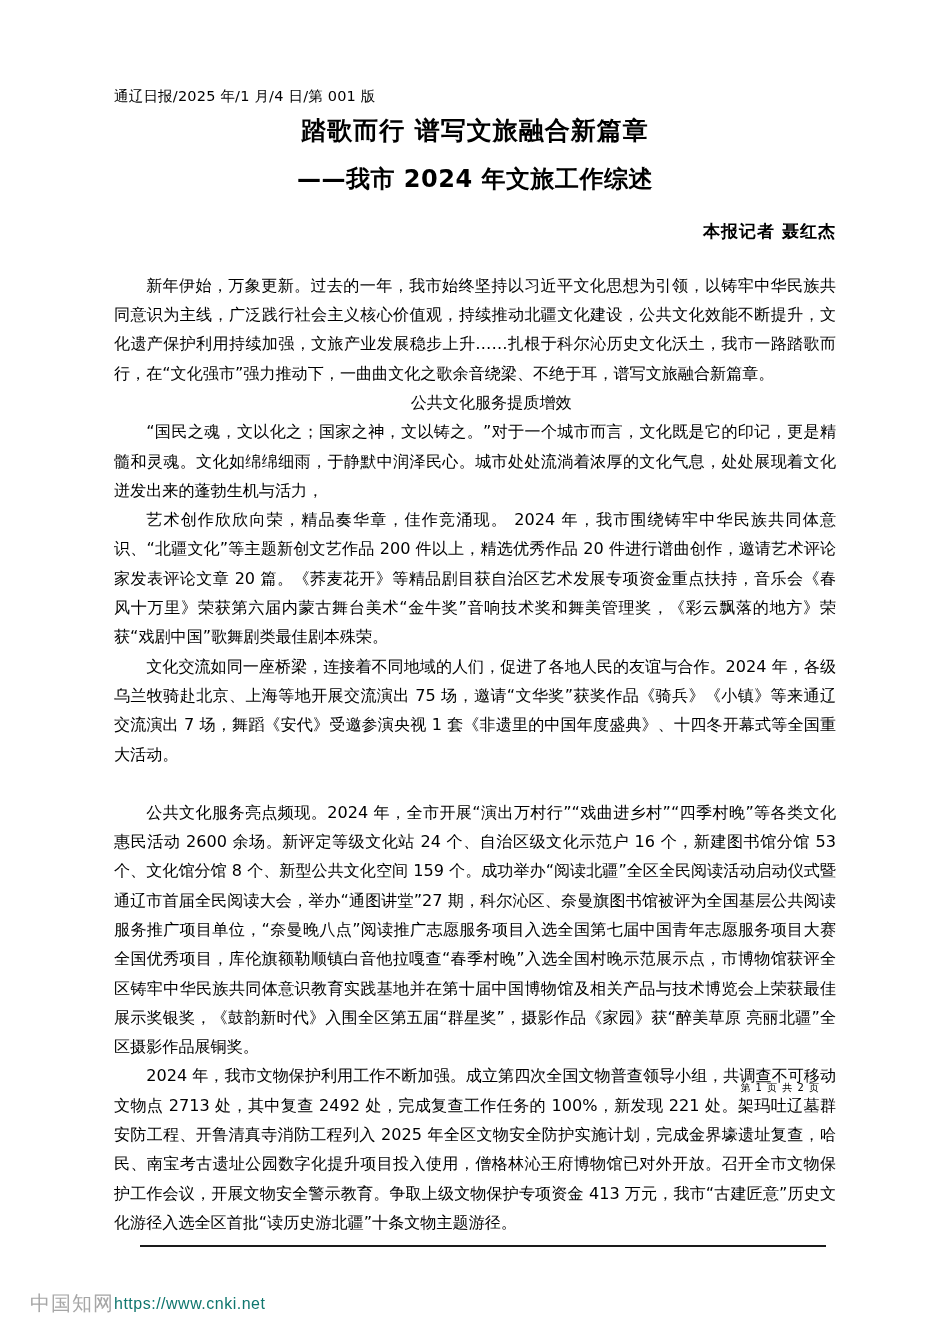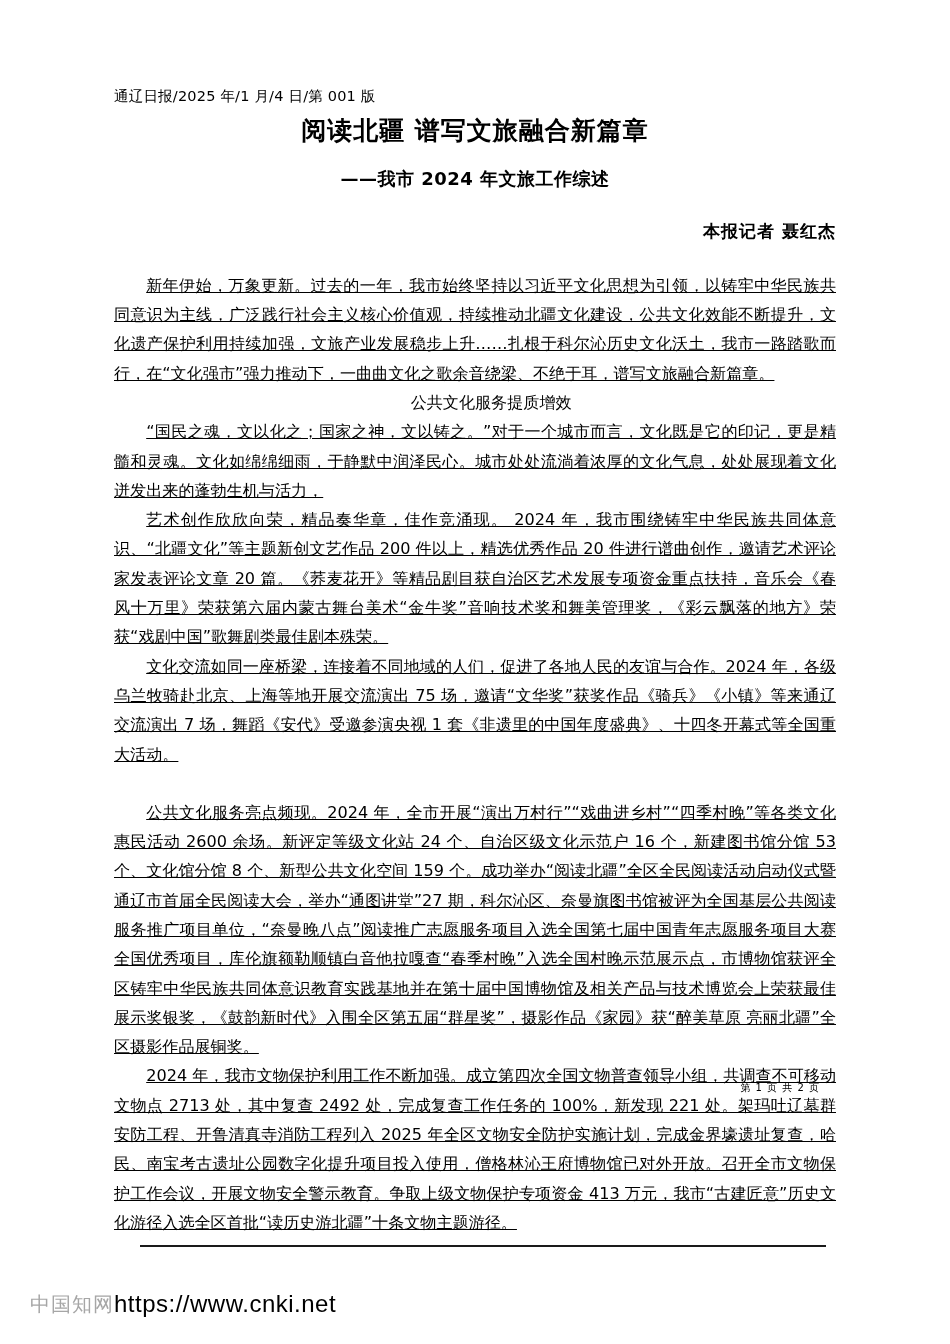--- a/index.html
+++ b/index.html
@@ -35,21 +35,21 @@
   .headline {
     margin-top: 8px;
     text-align: center;
     font-size: 25px;
     font-weight: bold;
     letter-spacing: 1px;
     line-height: 34px;
   }
   .subheadline {
     text-align: center;
-    font-size: 18px;
+    font-size: 24px;
     font-weight: bold;
     letter-spacing: 0.5px;
     line-height: 28px;
     margin-top: 2px;
   }
   .byline {
     text-align: right;
     font-size: 17px;
     font-weight: bold;
     letter-spacing: 1px;
@@ -61,21 +61,20 @@
   }
   p.para {
     margin: 0;
     font-size: 16.1px;
     line-height: 29.3px;
     text-align: justify;
     text-justify: inter-ideograph;
     text-indent: 2em;
     letter-spacing: 0px;
     word-break: break-all;
-    text-decoration: underline;
   }
   p.sect {
     margin: 0;
     font-size: 16.1px;
     line-height: 29.3px;
     text-indent: 2em;
     letter-spacing: 0px;
     text-align: center;
   }
   .gap {
@@ -105,36 +104,36 @@
     display: flex;
     align-items: center;
   }
   .wm-logo {
     font-size: 20px;
     letter-spacing: 1px;
     color: #a6a6a6;
     font-family: "DejaVu Sans", "Liberation Sans", sans-serif;
   }
   .wm-url {
-    font-size: 24px;
-    color: #000000;
+    font-size: 16px;
+    color: #0f766e;
     letter-spacing: 0.5px;
     font-family: "Liberation Sans", sans-serif;
   }
 </style>
 </head>
 <body>
 
 <div class="page">
 
   <div class="content">
 
     <div class="source-line">通辽日报/2025 年/1 月/4 日/第 001 版</div>
 
-    <h1 class="headline">阅读北疆  谱写文旅融合新篇章</h1>
+    <h1 class="headline">踏歌而行  谱写文旅融合新篇章</h1>
 
     <h2 class="subheadline">——我市 2024 年文旅工作综述</h2>
 
     <div class="byline">本报记者  聂红杰</div>
 
     <div class="body-block" id="body-block">
         <p class="para">新年伊始，万象更新。过去的一年，我市始终坚持以习近平文化思想为引领，以铸牢中华民族共同意识为主线，广泛践行社会主义核心价值观，持续推动北疆文化建设，公共文化效能不断提升，文化遗产保护利用持续加强，文旅产业发展稳步上升……扎根于科尔沁历史文化沃土，我市一路踏歌而行，在“文化强市”强力推动下，一曲曲文化之歌余音绕梁、不绝于耳，谱写文旅融合新篇章。</p>
         <p class="sect">公共文化服务提质增效</p>
         <p class="para">“国民之魂，文以化之；国家之神，文以铸之。”对于一个城市而言，文化既是它的印记，更是精髓和灵魂。文化如绵绵细雨，于静默中润泽民心。城市处处流淌着浓厚的文化气息，处处展现着文化迸发出来的蓬勃生机与活力，</p>
         <p class="para">艺术创作欣欣向荣，精品奏华章，佳作竞涌现。 2024 年，我市围绕铸牢中华民族共同体意识、“北疆文化”等主题新创文艺作品 200 件以上，精选优秀作品 20 件进行谱曲创作，邀请艺术评论家发表评论文章 20 篇。《荞麦花开》等精品剧目获自治区艺术发展专项资金重点扶持，音乐会《春风十万里》荣获第六届内蒙古舞台美术“金牛奖”音响技术奖和舞美管理奖，《彩云飘落的地方》荣获“戏剧中国”歌舞剧类最佳剧本殊荣。</p>

